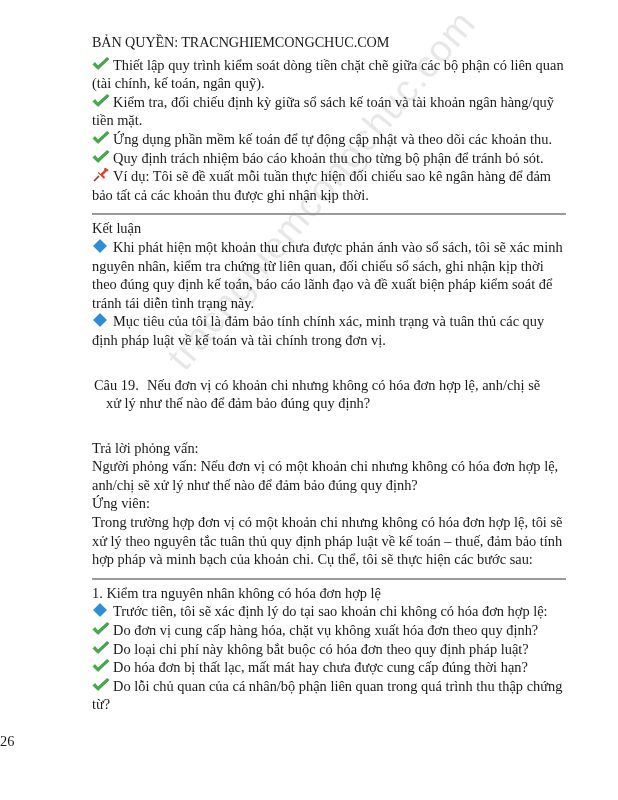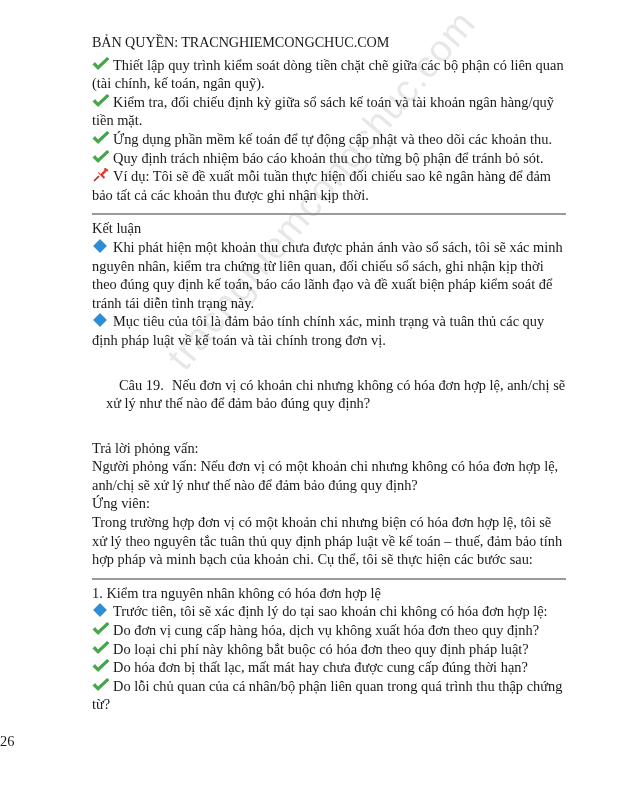--- a/index.html
+++ b/index.html
@@ -42,21 +42,20 @@
     .icon svg { display: block; }
     .hr {
       height: 0;
       border-top: 2px solid #9a9a9a;
       margin: 9px 0 4px 0;
     }
     .gap-large { height: 26px; }
     .cau {
       margin-top: 0;
       padding-left: 0;
-      margin-left: 25px;
     }
     .cau .num {
       display: inline-block;
       width: 53px;
       margin-left: 2px;
     }
     .cau-line2 {
       padding-left: 14px;
     }
     .gap-mid { height: 26px; }
@@ -140,35 +139,35 @@
   <p class="cau-line2">xử lý như thế nào để đảm bảo đúng quy định?</p>
 
   <div class="gap-mid"></div>
 
   <p class="b">Trả lời phỏng vấn:</p>
   <p>
     <span class="b">Người phỏng vấn:</span><span> Nếu đơn vị có một khoản chi nhưng không có hóa đơn hợp lệ, anh/chị sẽ xử lý như thế nào để đảm bảo đúng quy định?</span>
   </p>
   <p class="b">Ứng viên:</p>
   <p>
-    <span>Trong trường hợp đơn vị có một khoản chi nhưng </span><span class="b">biện có hóa đơn hợp lệ</span><span>, tôi sẽ xử lý theo nguyên tắc </span><span class="b">tuân thủ quy định pháp luật về kế toán – thuế, đảm bảo tính hợp pháp và minh bạch của khoản chi</span><span>. Cụ thể, tôi sẽ thực hiện các bước sau:</span>
+    <span>Trong trường hợp đơn vị có một khoản chi nhưng </span><span class="b">không có hóa đơn hợp lệ</span><span>, tôi sẽ xử lý theo nguyên tắc </span><span class="b">tuân thủ quy định pháp luật về kế toán – thuế, đảm bảo tính hợp pháp và minh bạch của khoản chi</span><span>. Cụ thể, tôi sẽ thực hiện các bước sau:</span>
   </p>
 
   <div class="hr"></div>
 
   <p class="b">1. Kiểm tra nguyên nhân không có hóa đơn hợp lệ</p>
   <p>
     <span class="icon"><svg width="18" height="14" viewBox="0 0 18 14">
           <path d="M8 0.5 L14.5 7 L8 13.5 L1.5 7 Z" fill="#2a8fd8" stroke="#1d6fae" stroke-width="0.6"></path>
         </svg></span><span>Trước tiên, tôi sẽ xác định lý do tại sao khoản chi không có hóa đơn hợp lệ:</span>
   </p>
   <p>
     <span class="icon"><svg width="18" height="14" viewBox="0 0 18 14">
           <path d="M1 7.5 L6 12.5 L17 2 L15 0.5 L6 9 L3 5.5 Z" fill="#3cb043" stroke="#2a7d2f" stroke-width="0.6"></path>
-        </svg></span><span>Do đơn vị cung cấp hàng hóa, dịch vụ không xuất hóa đơn theo quy định?</span>
+        </svg></span><span>Do đơn vị cung cấp hàng hóa, chặt vụ không xuất hóa đơn theo quy định?</span>
   </p>
   <p>
     <span class="icon"><svg width="18" height="14" viewBox="0 0 18 14">
           <path d="M1 7.5 L6 12.5 L17 2 L15 0.5 L6 9 L3 5.5 Z" fill="#3cb043" stroke="#2a7d2f" stroke-width="0.6"></path>
         </svg></span><span>Do loại chi phí này không bắt buộc có hóa đơn theo quy định pháp luật?</span>
   </p>
   <p>
     <span class="icon"><svg width="18" height="14" viewBox="0 0 18 14">
           <path d="M1 7.5 L6 12.5 L17 2 L15 0.5 L6 9 L3 5.5 Z" fill="#3cb043" stroke="#2a7d2f" stroke-width="0.6"></path>
         </svg></span><span>Do hóa đơn bị thất lạc, mất mát hay chưa được cung cấp đúng thời hạn?</span>

